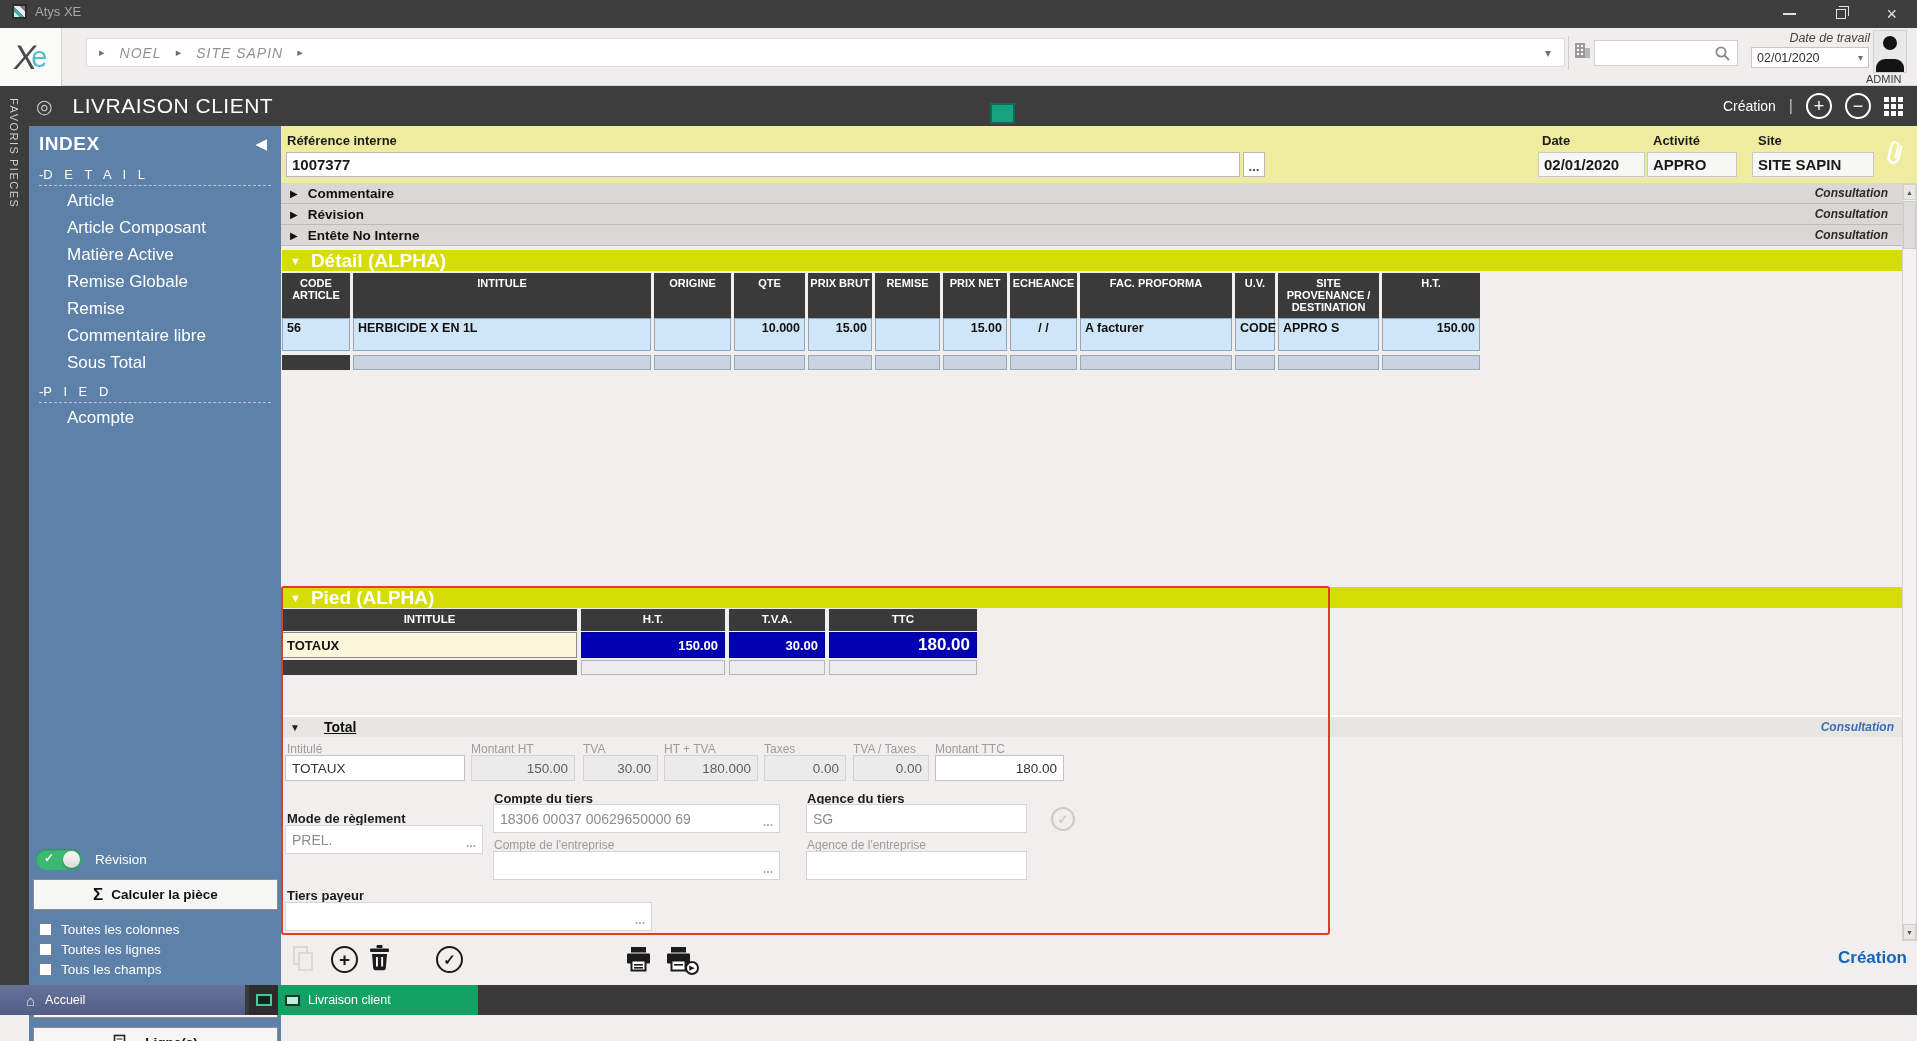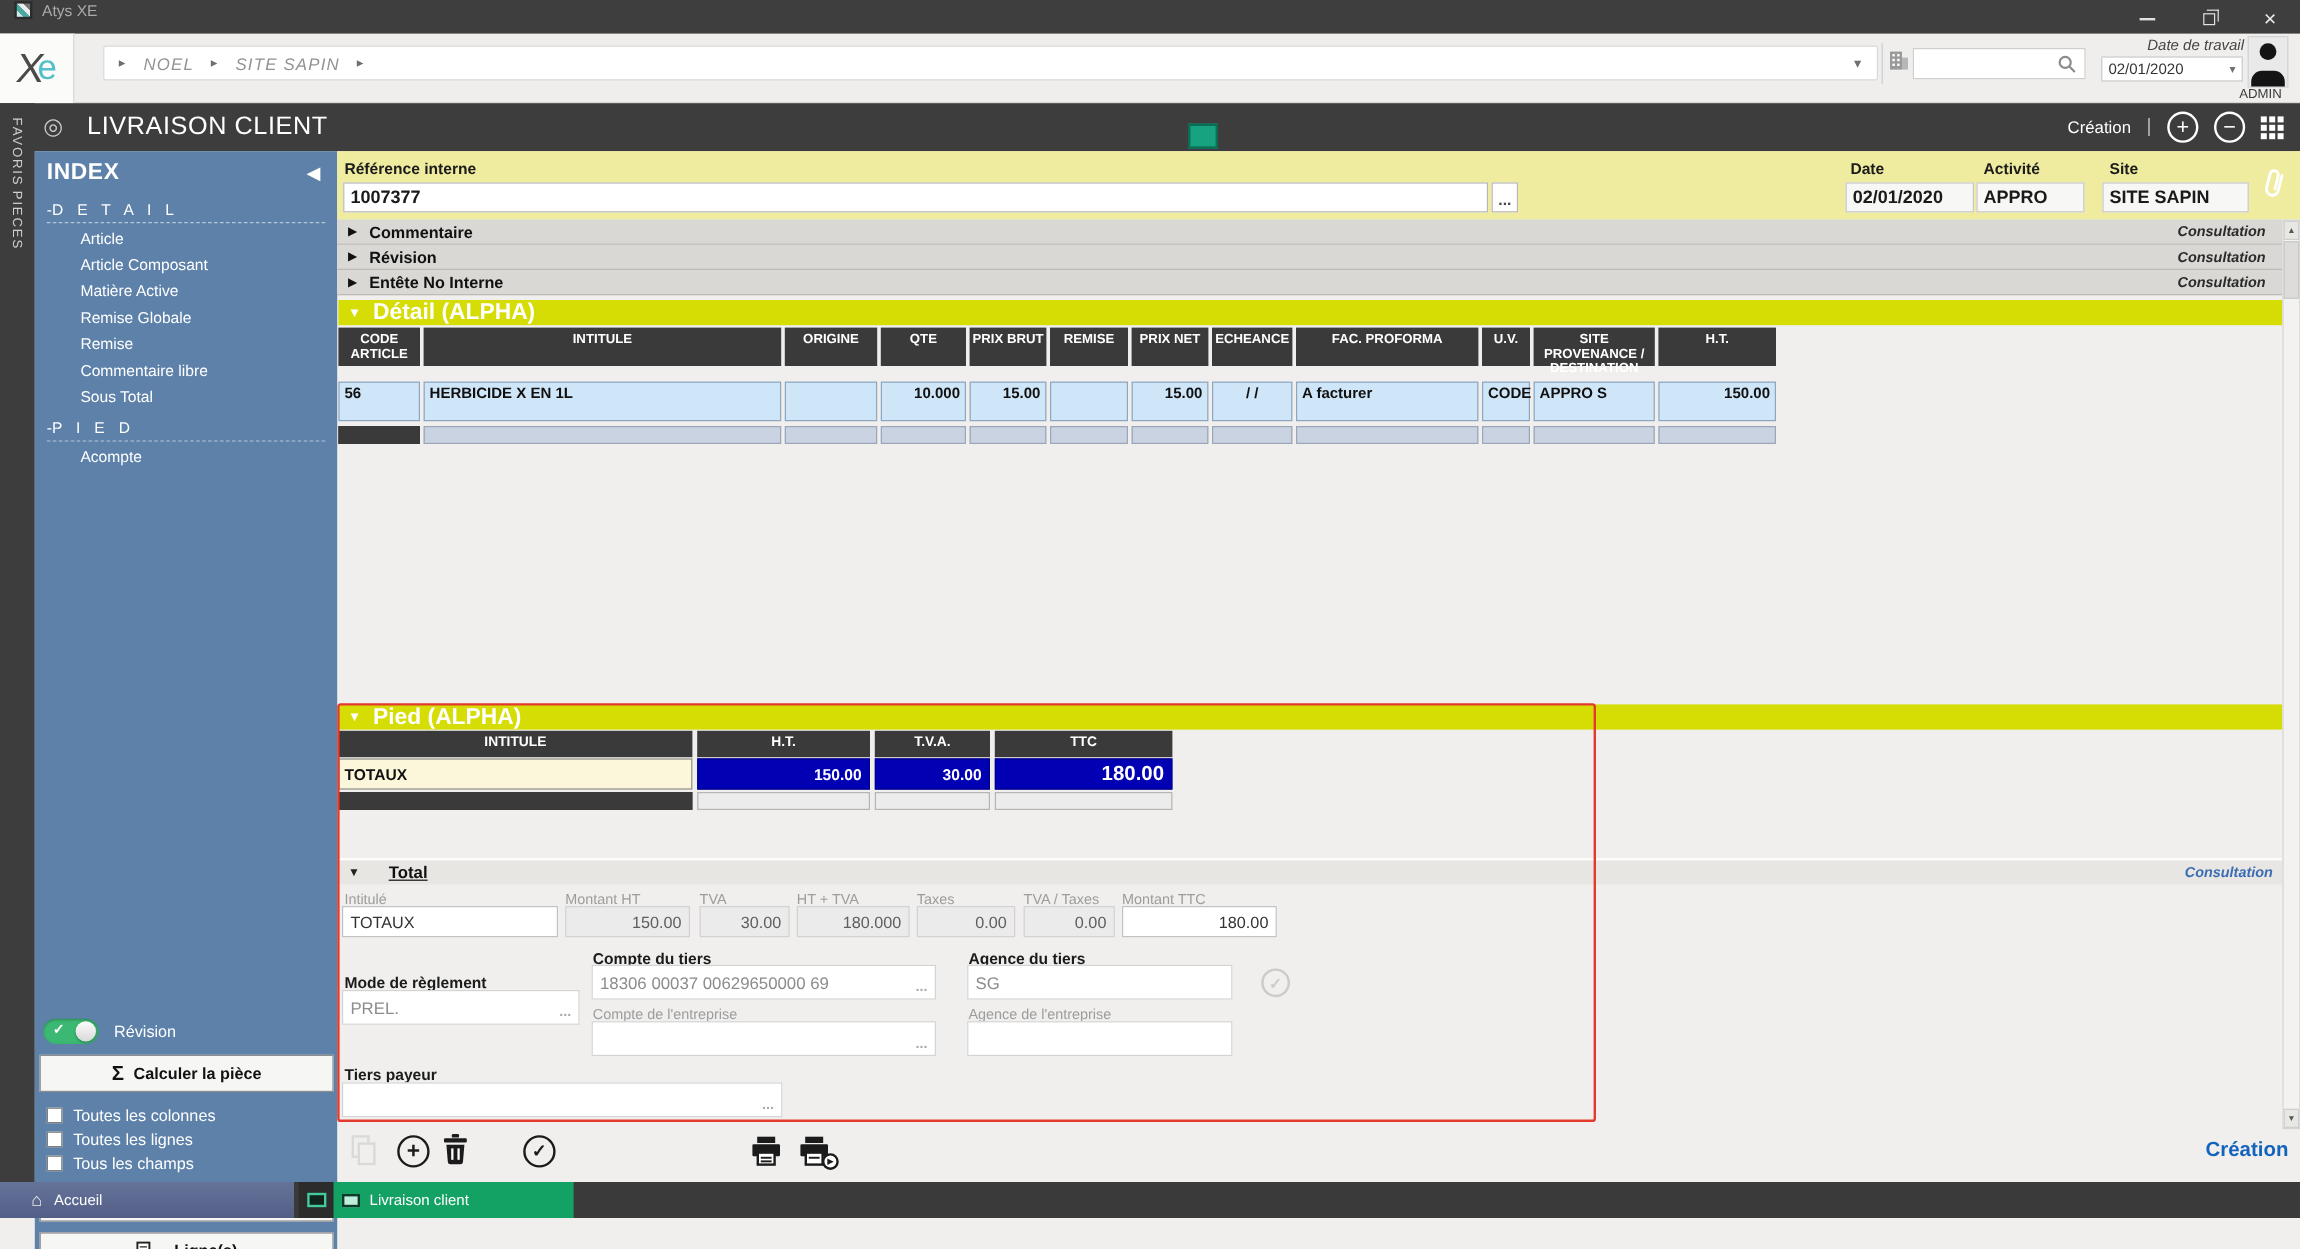--- a/index.html
+++ b/index.html
@@ -1,21 +1,21 @@
 <!DOCTYPE html>
 <html><head>
 <meta charset="utf-8">
 <style>
 *{margin:0;padding:0;box-sizing:border-box;}
 body{font-family:"Liberation Sans",sans-serif;background:#888;}
 .screen{position:relative;width:1917px;height:1041px;background:#f0efed;overflow:hidden;font-family:"Liberation Sans",sans-serif;}
 .abs{position:absolute;}
 
 
-.titlebar{left:0;top:0;width:1917px;height:28px;background:#3e3e3e;display:flex;align-items:flex-end;padding:16px 12px;gap:8px;}
+.titlebar{left:0;top:0;width:1917px;height:28px;background:#3e3e3e;display:flex;align-items:flex-start;padding:4px 12px;gap:8px;}
 .app-icon{width:15px;height:15px;background:#2c2c2c;position:relative;}
 .app-icon::before{content:"";position:absolute;inset:2px;background:linear-gradient(45deg,#cfe9e6 25%,#4aa8a0 25% 50%,#ececec 50% 75%,#777 75%);}
 .app-title{color:#a9a9a9;font-size:13px;}
 .winbtns{margin-left:auto;display:flex;gap:40px;align-items:center;height:100%;padding-right:8px;}
 .win-min{width:13px;height:2px;background:#e2e2e2;}
 .win-restore{width:10px;height:10px;border:1px solid #e2e2e2;position:relative;}
 .win-restore::before{content:"";position:absolute;left:2px;top:-4px;width:9px;height:9px;border:1px solid #e2e2e2;border-bottom:none;border-left:none;}
 .win-close{font-size:18px;line-height:1;color:#e8e8e8;}
 
 
@@ -53,21 +53,21 @@
 .rail{left:0;top:86px;width:29px;height:899px;background:#3d3d3d;}
 .rail span{position:absolute;left:8px;writing-mode:vertical-rl;color:#cfcfcf;font-size:11px;letter-spacing:1.5px;}
 
 
 .sidebar{left:29px;top:126px;width:252px;height:941px;background:#5d81a9;display:flex;flex-direction:column;color:#fff;}
 .index-row{height:34px;display:flex;align-items:center;padding:2px 14px 0 10px;}
 .index-title{font-size:19px;font-weight:bold;letter-spacing:.5px;}
 .index-collapse{margin-left:auto;font-size:15px;}
 .sb-group{margin:7px 10px 2px 10px;padding-bottom:3px;border-bottom:1px dashed rgba(255,255,255,.55);font-size:13px;letter-spacing:4px;}
 .sb-group::before{content:"-";letter-spacing:0;}
-.sb-item{padding:3px 17px 4px 38px;font-size:13px;}
+.sb-item{padding:3px 17px 4px 38px;font-size:17px;}
 .sb-bottom{margin-top:auto;}
 .toggle-row{display:flex;align-items:center;gap:13px;padding:0 0 9px 7px;font-size:13.5px;}
 .toggle{width:46px;height:21px;border-radius:11px;background:#3bb871;position:relative;box-shadow:inset 0 1px 2px rgba(0,0,0,.25);}
 .toggle .tick{position:absolute;left:8px;top:3px;color:#fff;font-size:12px;font-weight:bold;line-height:1;}
 .toggle .knob{position:absolute;right:2px;top:2px;width:17px;height:17px;border-radius:50%;background:linear-gradient(#fdfdfd,#d8d8d8);box-shadow:0 1px 2px rgba(0,0,0,.35);}
 .sb-btn{margin:0 3px 9px 4px;height:31px;background:#f6f6f5;border:1px solid #8d8d8d;display:flex;align-items:center;justify-content:center;gap:8px;font-weight:bold;font-size:13.5px;color:#111;}
 .sigma{font-size:17px;font-weight:bold;}
 .cb-row{display:flex;align-items:center;gap:9px;padding:2.5px 0 2.5px 10px;font-size:13.5px;}
 .cb-box{width:13px;height:13px;background:#fff;border:1px solid #7e7e7e;}
 .cb-spacer{height:8px;}
@@ -83,21 +83,21 @@
 .crow{width:1621px;height:21px;background:#d9d8d5;border-bottom:1px solid #bcbbb8;display:flex;align-items:center;padding:0 14px 0 9px;}
 .crow .arr{font-size:10px;color:#111;}
 .crow .lbl{margin-left:10px;font-size:13.5px;font-weight:bold;color:#111;}
 .crow .status{margin-left:auto;font-size:12px;font-weight:bold;font-style:italic;color:#2a2a2a;}
 
 .sec-bar{position:absolute;left:1px;width:1620px;height:21px;background:#d6dd04;display:flex;align-items:center;padding:0 8px;color:#fff;}
 .sec-bar .arr{font-size:11px;}
 .sec-bar .lbl{margin-left:10px;font-size:19px;font-weight:bold;}
 
 .dt{display:grid;grid-template-columns:68px 298px 77px 71px 64px 65px 64px 67px 152px 40px 101px 98px;gap:3px;}
-.dt .h{background:#3a3a3a;color:#fff;font-size:11px;font-weight:bold;text-align:center;padding-top:4px;height:32px;line-height:12px;}
+.dt .h{background:#3a3a3a;color:#fff;font-size:11px;font-weight:bold;text-align:center;padding-top:4px;height:45px;line-height:12px;}
 .dt .d{background:#cfe6f9;border:1px solid #8fa6bd;font-size:12.5px;font-weight:bold;color:#101010;padding:2px 4px;height:33px;}
 .dt .e{background:#c9d3e1;border:1px solid #9aa7b8;height:15px;}
 .dt .e.dark,.pt .e.dark{background:#3a3a3a;border-color:#3a3a3a;}
 .num{text-align:right;}
 .ctr{text-align:center;}
 
 .red-rect{left:0;top:460px;width:1049px;height:349px;border:2px solid #e23a2c;border-radius:3px;z-index:6;pointer-events:none;}
 .pt{display:grid;grid-template-columns:295px 144px 96px 148px;gap:4px;}
 .pt .h{background:#3a3a3a;color:#fff;font-size:11.5px;font-weight:bold;text-align:center;height:22px;padding-top:4px;}
 .pt .t-name{background:#fcf7da;border:1px solid #8a8a8a;font-size:13px;font-weight:bold;color:#111;height:26px;display:flex;align-items:center;padding:0 4px;}

